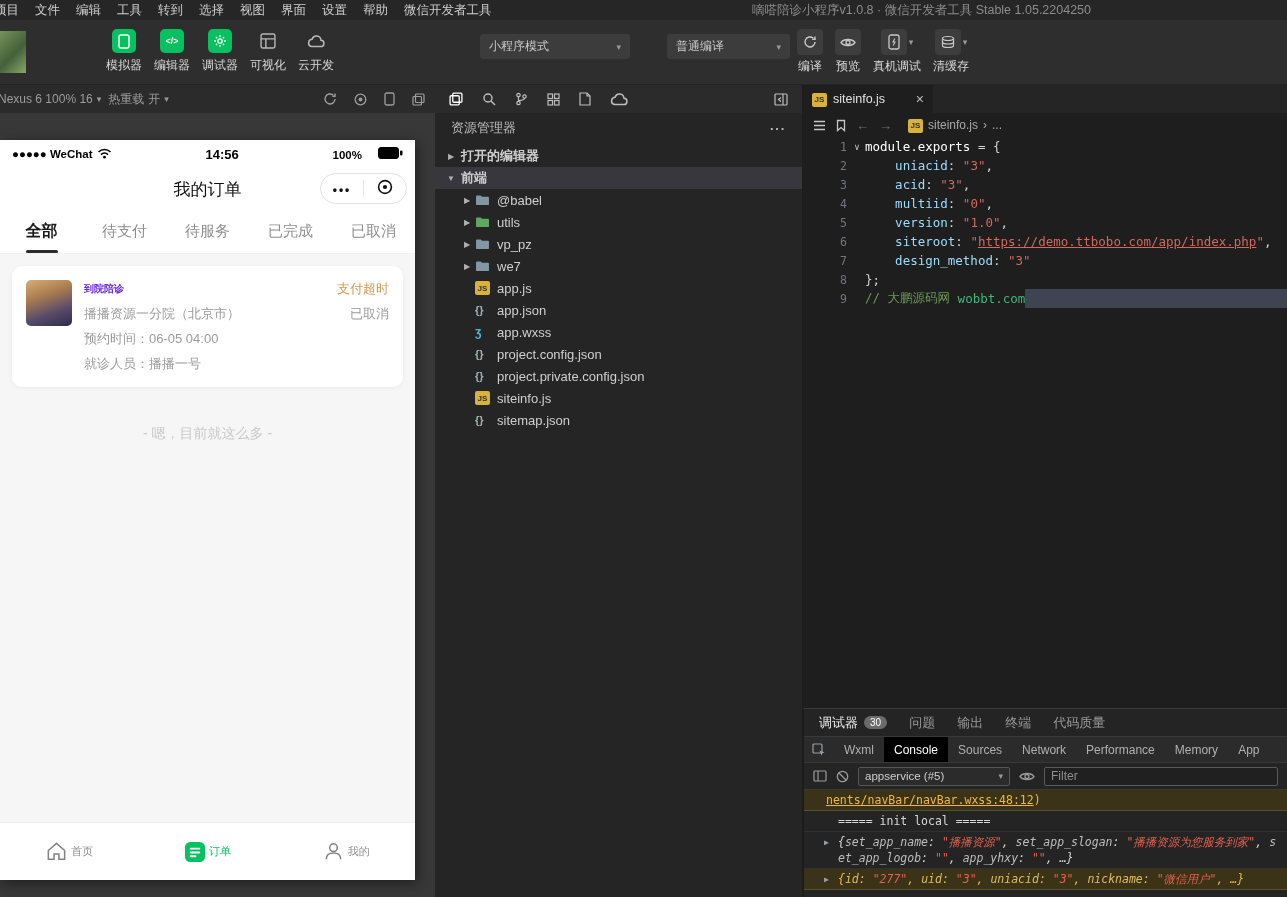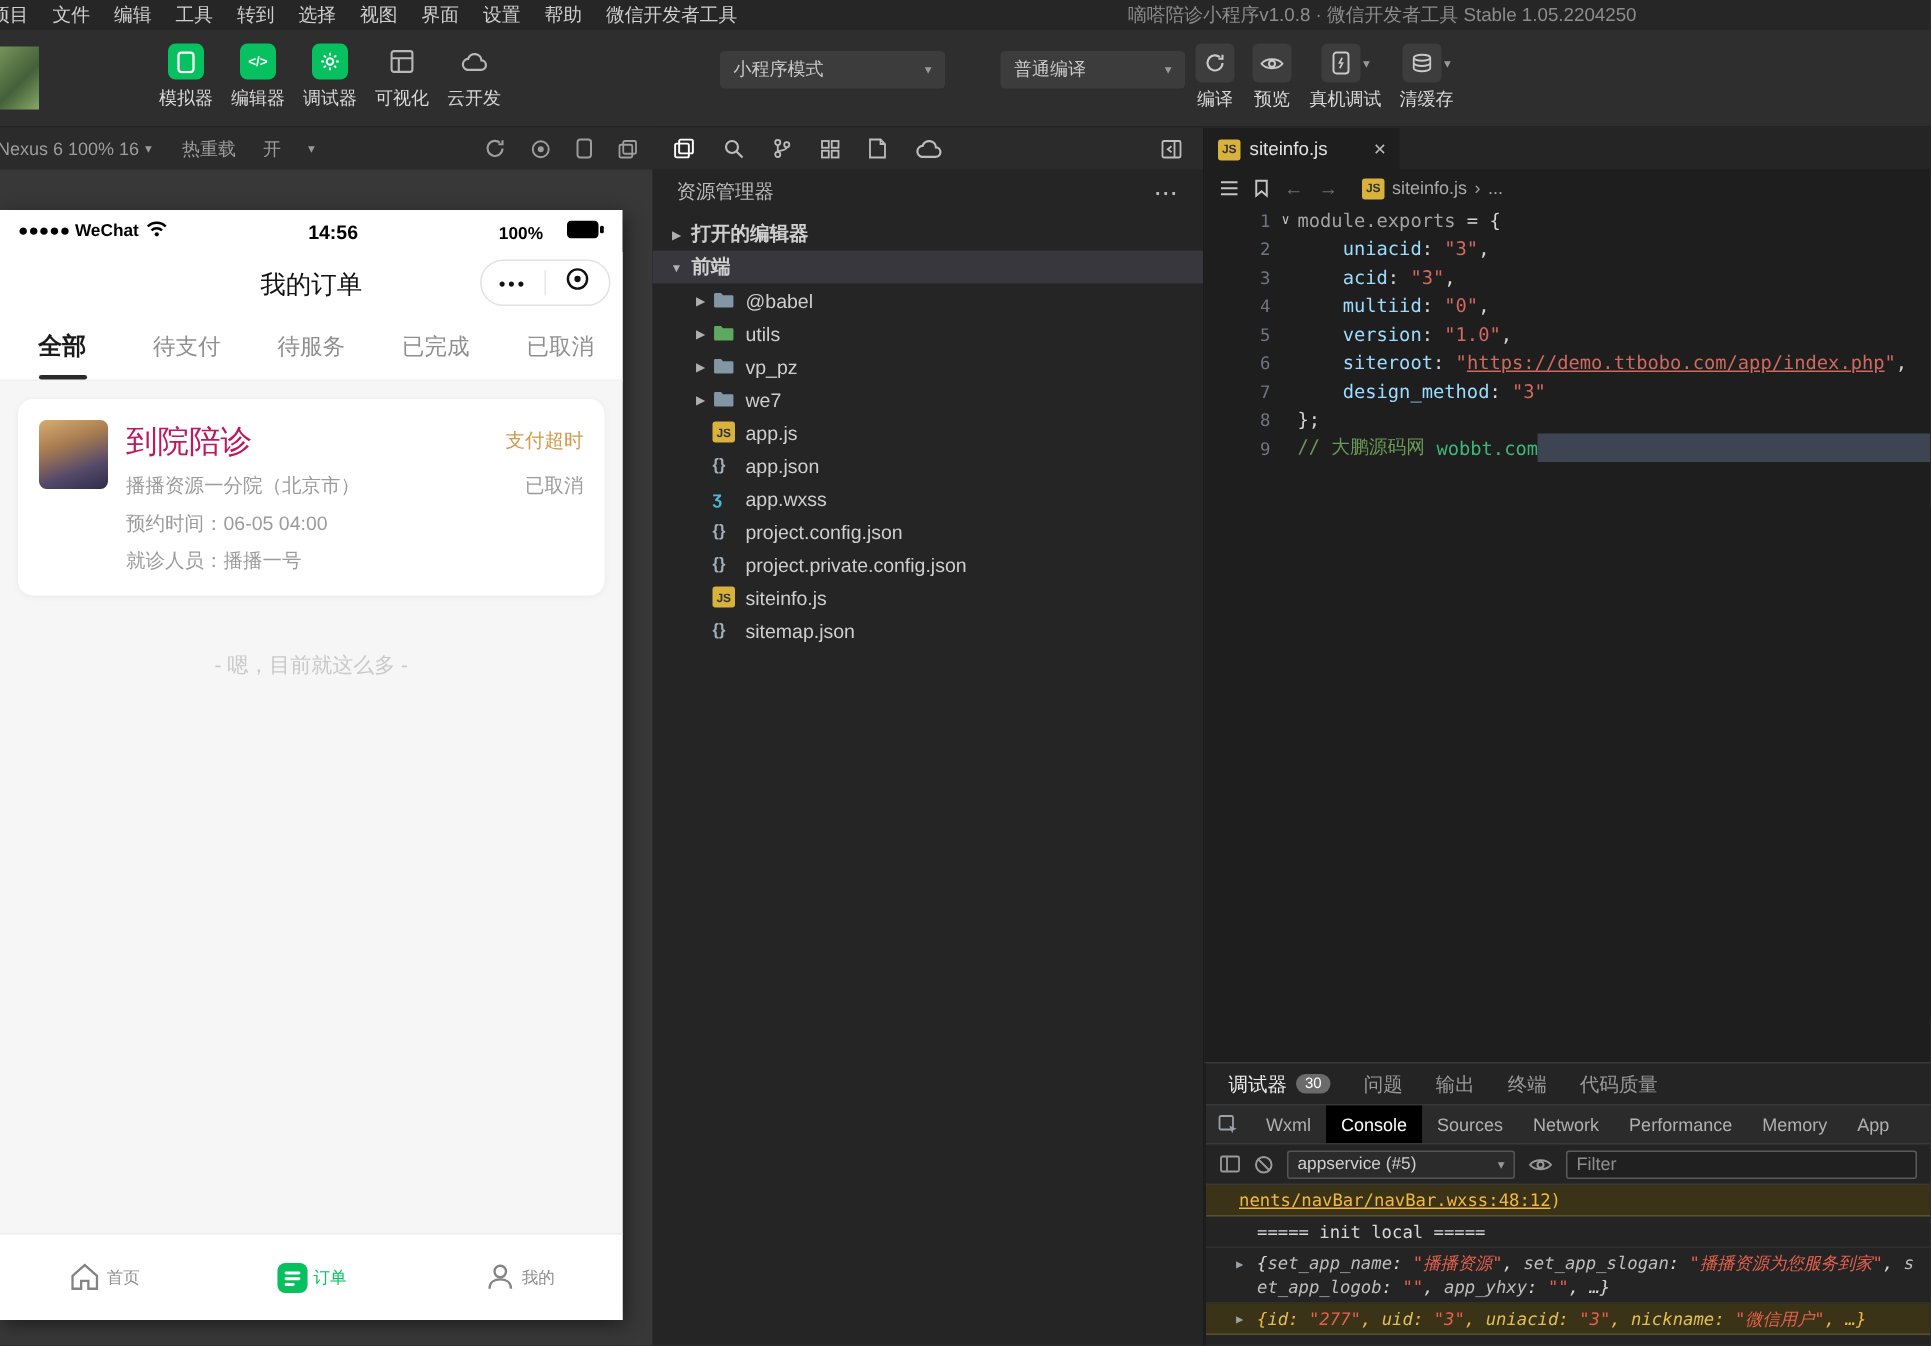--- a/index.html
+++ b/index.html
@@ -28,21 +28,21 @@
   .action-group{position:absolute;left:797px;top:9px;display:flex;gap:12px}
   .action-btn{display:flex;flex-direction:column;align-items:center;gap:3px;cursor:pointer}
   .action-iconwrap{display:flex;align-items:center;gap:2px}
   .action-icon{width:26px;height:26px;border-radius:4px;background:#3d3d3d;color:#c9c9c9;display:flex;align-items:center;justify-content:center}
   .action-label{color:#d8d8d8;font-size:12px;white-space:nowrap}
 
   
   .sim-col{position:absolute;left:0;top:85px;width:435px;height:812px;background:#383838}
   .device-bar{position:absolute;left:0;top:0;width:100%;height:28px;background:#2b2b2b;display:flex;align-items:center;color:#9d9d9d;font-size:12px;padding:0 10px;gap:6px}
   .device-name{margin-left:-12px;white-space:nowrap;display:flex;align-items:center;gap:4px}
-  .hot-reload{margin-left:14px;display:flex;align-items:center;gap:18px;white-space:nowrap}
+  .hot-reload{margin-left:1px;display:flex;align-items:center;gap:4px;white-space:nowrap}
   .device-icons{margin-left:auto;display:flex;gap:17px;align-items:center;color:#9d9d9d}
   .device-icons span{display:flex}
 
   .phone{position:absolute;left:0;top:55px;width:415px;height:740px;background:#fff;box-shadow:2px 3px 12px rgba(0,0,0,.45);display:flex;flex-direction:column;color:#333}
   .status-bar{height:28px;display:flex;align-items:center;padding:0 12px;font-size:11.5px;font-weight:700;color:#000}
   .sb-left{display:flex;align-items:center;gap:4px}
   .sb-center{flex:1;text-align:center;font-size:13px}
   .sb-right{display:flex;align-items:flex-end;gap:16px}
   .navbar{height:42px;position:relative;display:flex;align-items:center;justify-content:center;background:#fff}
   .nav-title{font-size:17px;color:#111}
@@ -52,21 +52,21 @@
   .order-tabs{height:44px;display:flex;border-bottom:1px solid #f1f1f1;background:#fff}
   .order-tab{flex:1;display:flex;align-items:center;justify-content:center;font-size:15px;color:#8f8f8f;position:relative;cursor:pointer}
   .order-tab.active{color:#1a1a1a;font-weight:700;font-size:16px}
   .order-tab.active::after{content:"";position:absolute;bottom:0;left:50%;transform:translateX(-50%);width:32px;height:3px;background:#2b2b2b;border-radius:2px}
   .page-content{flex:1;background:#f6f6f6;padding:12px;overflow:hidden}
   .order-card{background:#fff;border-radius:10px;padding:14px;box-shadow:0 1px 5px rgba(0,0,0,.05)}
   .card-row{display:flex}
   .thumb{width:46px;height:46px;border-radius:5px;flex-shrink:0;background:linear-gradient(160deg,#d8ad72 0%,#a87c50 35%,#55496a 70%,#2d2c4a 100%)}
   .card-main{flex:1;margin-left:12px;min-width:0}
   .cm-row{display:flex;justify-content:space-between;align-items:center}
-  .card-title{font-size:21px;font-weight:400;color:#be185d}
+  .card-title{font-size:10px;font-weight:700;color:#6d28d9}
   .status-top{font-size:13px;color:#cf9a4d}
   .card-line{font-size:13px;color:#9b9b9b;margin-top:7px}
   .status-bottom{font-size:13px;color:#9b9b9b}
   .empty-text{text-align:center;color:#c9c9c9;font-size:14px;margin-top:38px}
   .tabbar{height:58px;background:#fff;border-top:1px solid #ececec;display:flex}
   .tabbar-item{flex:1;display:flex;align-items:center;justify-content:center;gap:3px;font-size:11px;color:#8f8f8f;cursor:pointer}
   .tabbar-item.active{color:#07c160}
   .tb-icon{height:24px;display:flex;align-items:center;color:#838383}
   .tabbar-item.active .tb-icon{color:#07c160}
 
@@ -97,21 +97,21 @@
   .tab-close{margin-left:auto;color:#bdbdbd;font-size:14px;cursor:pointer}
   .breadcrumbs{height:24px;display:flex;align-items:center;padding:0 10px;gap:10px;color:#a8a8a8;font-size:12px}
   .bc-icon{display:flex;color:#c5c5c5;cursor:pointer}
   .bc-arrow{color:#6e6e6e;font-size:13px;cursor:pointer}
   .bc-file{display:flex;align-items:center;gap:5px;margin-left:6px}
   .code{font-family:"DejaVu Sans Mono","Liberation Mono",monospace;font-size:12.5px;overflow:hidden}
   .code-line{display:flex;height:19px;align-items:center}
   .gutter{width:46px;text-align:right;color:#6e7681;font-size:11.5px;flex-shrink:0;padding-right:2px}
   .fold{width:16px;text-align:center;color:#c5c5c5;font-size:9px;flex-shrink:0}
   .code-text{white-space:pre;display:flex;flex:1;height:100%;align-items:center}
-  .tk-teal{color:#a3a3a3}.tk-fg{color:#d4d4d4}.tk-blue{color:#9cdcfe}.tk-str{color:#d0695f}
+  .tk-teal{color:#ffffff}.tk-fg{color:#d4d4d4}.tk-blue{color:#9cdcfe}.tk-str{color:#d0695f}
   .tk-strlink{color:#d0695f;text-decoration:underline}
   .tk-comment{color:#6a9955}.tk-teal2{color:#3cb879}
   .sel-fill{flex:1;height:19px;background:#3e4451}
 
   
   .debug{position:absolute;left:803px;top:708px;width:484px;height:189px;background:#242424;border-top:1px solid #3a3a3a;border-left:1px solid #1c1c1c}
   .dbg-tabs{height:27px;display:flex;align-items:center;gap:22px;padding:0 15px;font-size:13px;color:#9a9a9a}
   .dbg-tab{display:flex;align-items:center;cursor:pointer;white-space:nowrap}
   .dbg-tab.active{color:#ececec}
   .badge{background:#6b6b6b;color:#fff;font-size:10px;padding:1px 6px;border-radius:8px;margin-left:6px}

